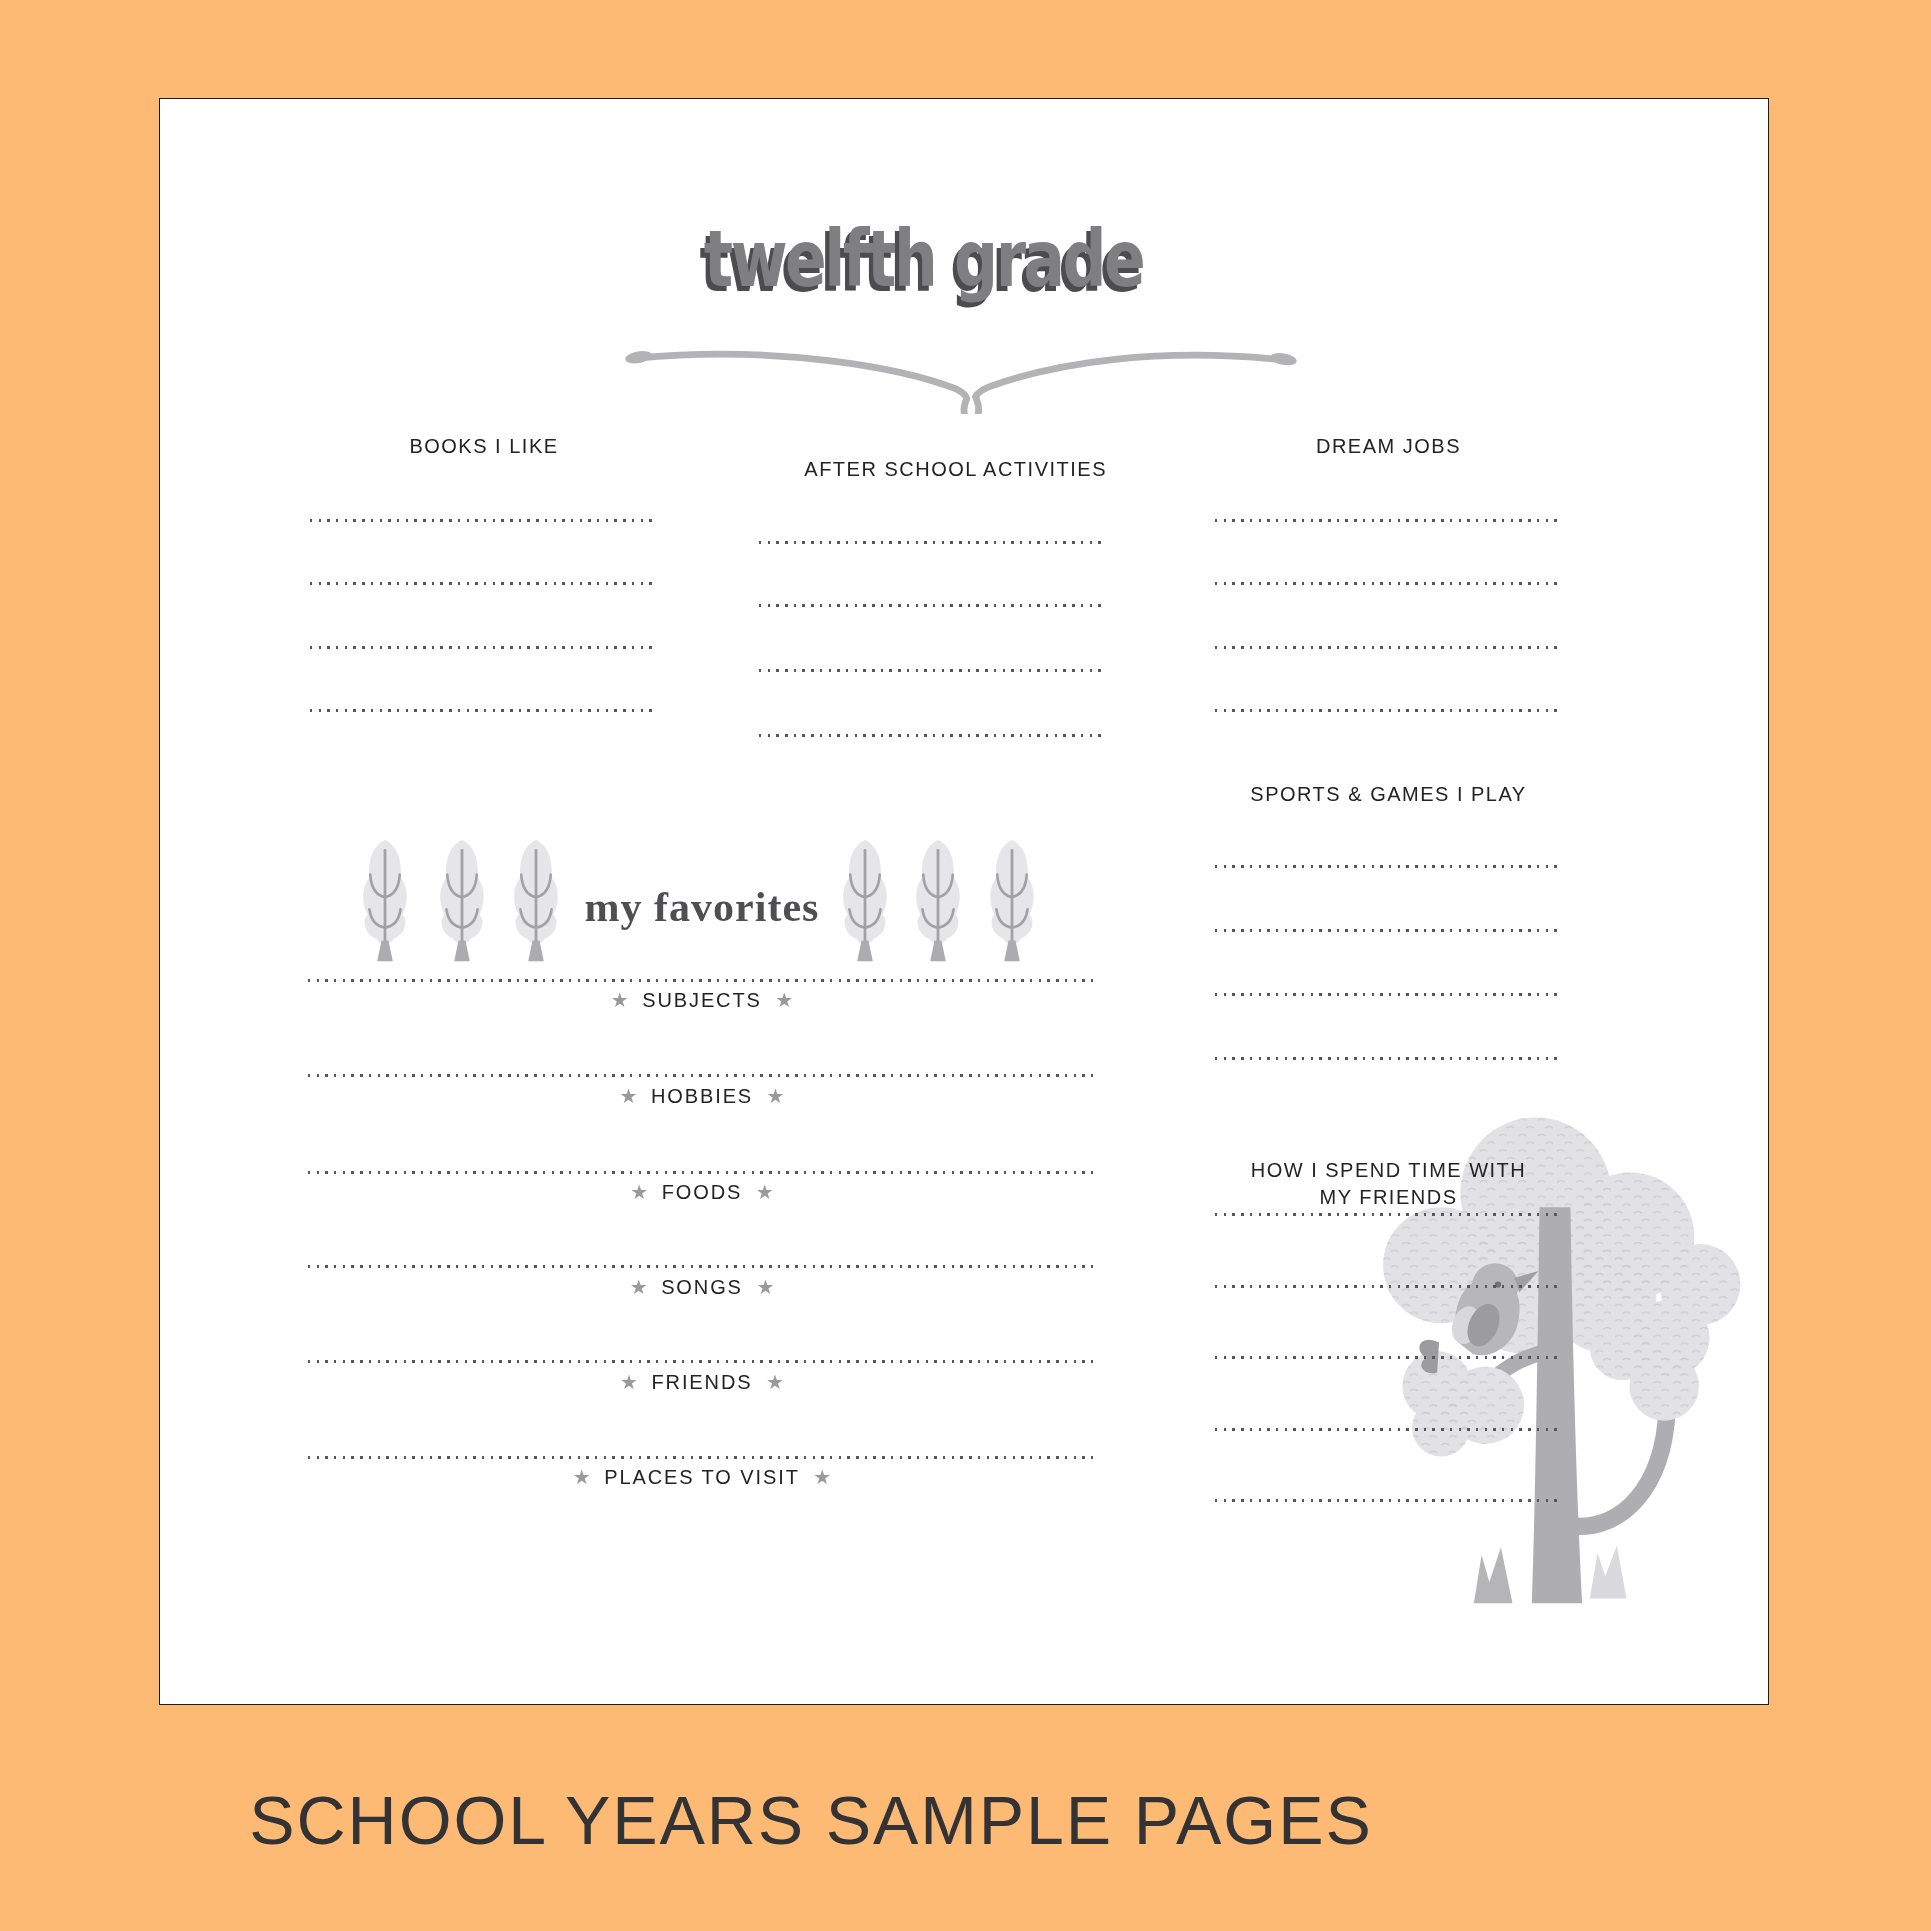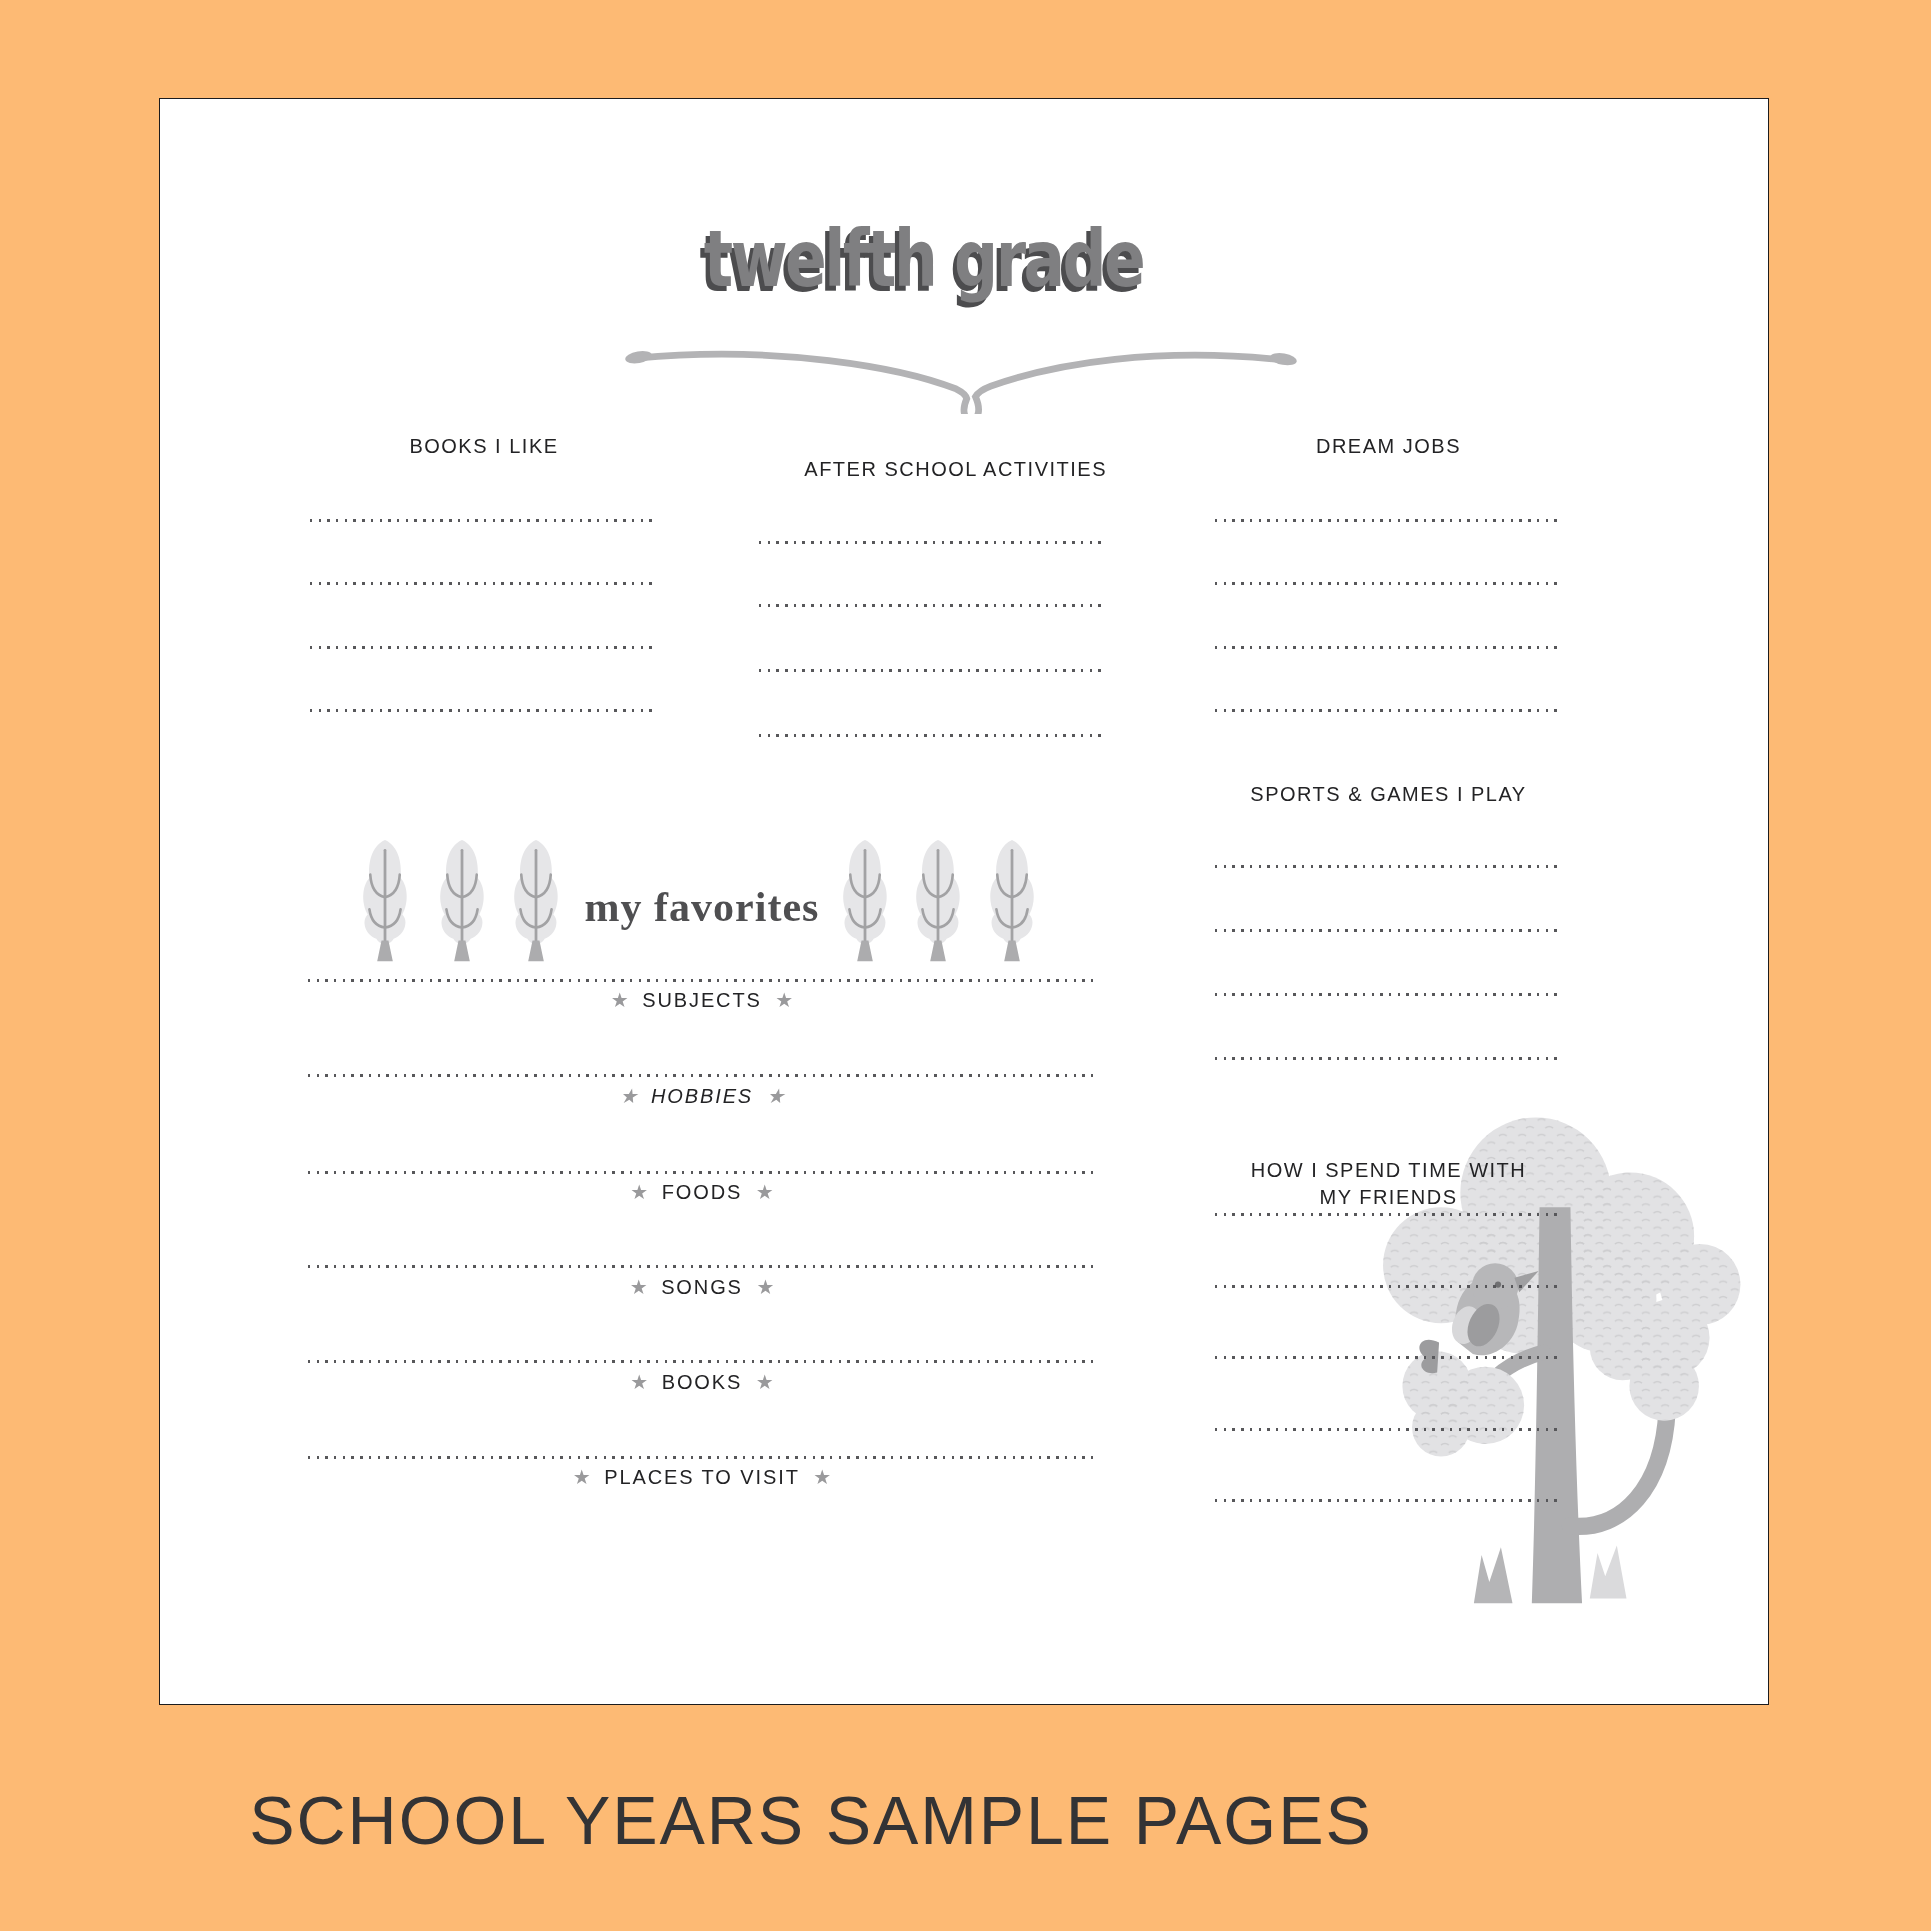--- a/index.html
+++ b/index.html
@@ -123,30 +123,30 @@
     <div class="abs leaf" style="left:826px;top:729px;">
         <svg viewBox="0 0 60 150" width="52" height="140">
           <use href="#leaf-def"></use>
         </svg>
       </div>
 
     <div class="abs dot-line" style="left:148px;top:880px;width:788px;"></div>
     <div class="abs fav-label" style="left:148px;top:889px;width:788px;"><span class="star">★</span><span>SUBJECTS</span><span class="star">★</span></div>
 
     <div class="abs dot-line" style="left:148px;top:975px;width:788px;"></div>
-    <div class="abs fav-label" style="left:148px;top:985px;width:788px;font-style:italic;"><span class="star">★</span><span>HOBBIES</span><span class="star">★</span></div>
+    <div class="abs fav-label" style="left:148px;top:985px;width:788px;"><span class="star">★</span><span>HOBBIES</span><span class="star">★</span></div>
 
     <div class="abs dot-line" style="left:148px;top:1072px;width:788px;"></div>
     <div class="abs fav-label" style="left:148px;top:1081px;width:788px;"><span class="star">★</span><span>FOODS</span><span class="star">★</span></div>
 
     <div class="abs dot-line" style="left:148px;top:1166px;width:788px;"></div>
     <div class="abs fav-label" style="left:148px;top:1176px;width:788px;"><span class="star">★</span><span>SONGS</span><span class="star">★</span></div>
 
     <div class="abs dot-line" style="left:148px;top:1261px;width:788px;"></div>
-    <div class="abs fav-label" style="left:148px;top:1271px;width:788px;"><span class="star">★</span><span>BOOKS</span><span class="star">★</span></div>
+    <div class="abs fav-label" style="left:148px;top:1271px;width:788px;"><span class="star">★</span><span>FRIENDS</span><span class="star">★</span></div>
 
     <div class="abs dot-line" style="left:148px;top:1357px;width:788px;"></div>
     <div class="abs fav-label" style="left:148px;top:1366px;width:788px;"><span class="star">★</span><span>PLACES TO VISIT</span><span class="star">★</span></div>
 
     <div class="abs heading" style="left:1055px;top:684px;width:347px;">SPORTS &amp; GAMES I PLAY</div>
     <div class="abs dot-line" style="left:1055px;top:766px;width:347px;"></div>
     <div class="abs dot-line" style="left:1055px;top:830px;width:347px;"></div>
     <div class="abs dot-line" style="left:1055px;top:894px;width:347px;"></div>
     <div class="abs dot-line" style="left:1055px;top:958px;width:347px;"></div>
 

